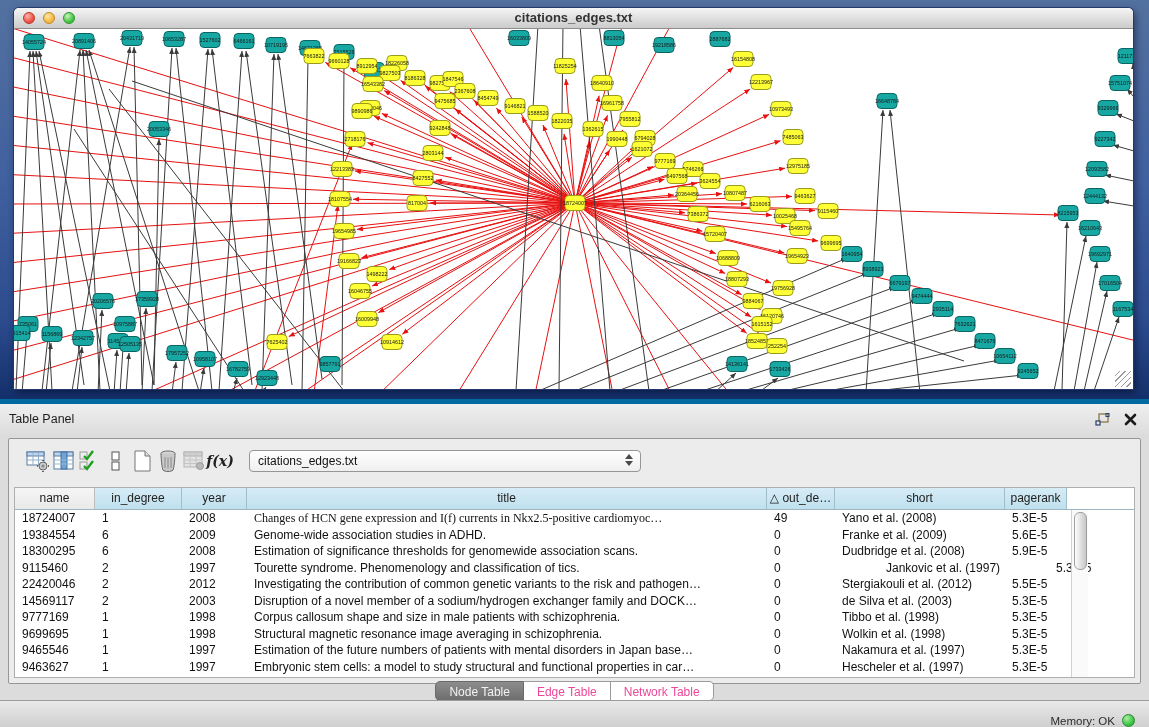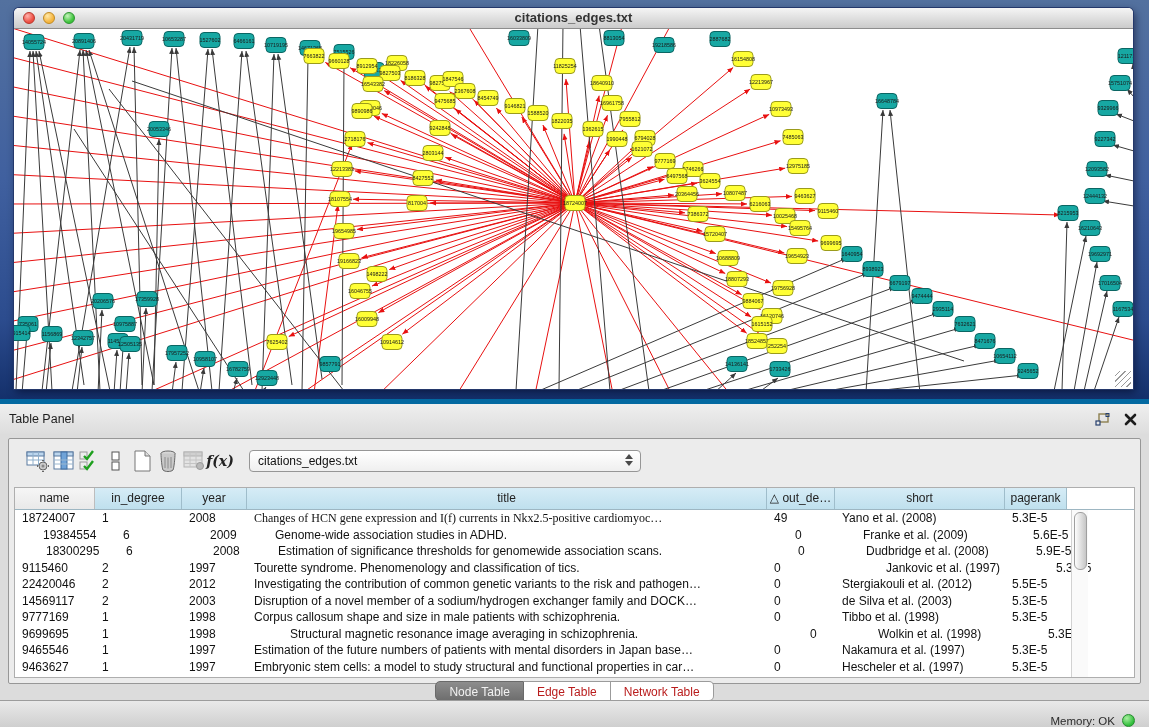--- a/index.html
+++ b/index.html
@@ -52,21 +52,21 @@
       background:linear-gradient(#d6ecf6,#bfe0ee);border-right:1px solid #9fbdcb;overflow:hidden;white-space:nowrap}
   .th.plain{background:linear-gradient(#f6f6f6,#e9e9e9);border-right:1px solid #bdbdbd}
   .tr{display:flex;height:16.5px}
   .td{box-sizing:border-box;padding-left:7px;font-size:12px;line-height:16.5px;color:#111;
       white-space:nowrap;overflow:hidden}
   .vscroll{position:absolute;left:1056px;top:22px;bottom:0;width:16px;background:#fafafa;border-left:1px solid #d2d2d2}
   .vthumb{position:absolute;left:2px;top:2px;width:11px;height:56px;border:1px solid #9f9f9f;border-radius:6px;
           background:linear-gradient(90deg,#fdfdfd,#c6c6c6)}
 
   .tabs{position:absolute;left:0;width:100%;top:277px;height:22px;display:flex;justify-content:center}
-  .tab{height:20px;line-height:20px;padding:0 13px;font-size:12px;background:#fff;color:#b91c1c;
+  .tab{height:20px;line-height:20px;padding:0 13px;font-size:12px;background:#fff;color:#ec4899;
        border:1px solid #9b9b9b;border-left:none;box-sizing:border-box}
   .tab:first-child{border-left:1px solid #9b9b9b;border-radius:5px 0 0 5px}
   .tab:last-child{border-radius:0 5px 5px 0}
   .tab.active{background:linear-gradient(#8d8d8d,#6e6e6e);color:#f2f2f2;border-color:#6a6a6a}
 
   .statusbar{position:absolute;left:0;top:700px;width:1149px;height:27px;box-sizing:border-box;
              background:linear-gradient(#e9e9e9,#cfcfcf);border-top:1px solid #9c9c9c}
   .memory{position:absolute;right:14px;top:0;height:26px;display:flex;align-items:flex-end;gap:7px;
           font-size:11.5px;color:#2b2b2b}
   .mem-dot{width:13px;height:13px;border-radius:50%;box-sizing:border-box;
@@ -844,30 +844,30 @@
           <div class="tr">
             <div class="td" style="width: 80px;">18724007</div>
             <div class="td" style="width: 87px;">1</div>
             <div class="td" style="width: 65px;">2008</div>
             <div class="td" style="width: 520px; font-family: Liberation Serif, serif;">Changes of HCN gene expression and I(f) currents in Nkx2.5-positive cardiomyoc…</div>
             <div class="td" style="width: 68px;">49</div>
             <div class="td" style="width: 170px;">Yano et al. (2008)</div>
             <div class="td" style="width: 62px;">5.3E-5</div>
           </div>
           <div class="tr">
-            <div class="td" style="width: 80px; margin-left: 21px;">19384554</div>
+            <div class="td" style="width: 80px;">19384554</div>
             <div class="td" style="width: 87px;">6</div>
             <div class="td" style="width: 65px;">2009</div>
             <div class="td" style="width: 520px;">Genome-wide association studies in ADHD.</div>
             <div class="td" style="width: 68px;">0</div>
             <div class="td" style="width: 170px;">Franke et al. (2009)</div>
             <div class="td" style="width: 62px;">5.6E-5</div>
           </div>
           <div class="tr">
-            <div class="td" style="width: 80px; margin-left: 24px;">18300295</div>
+            <div class="td" style="width: 80px;">18300295</div>
             <div class="td" style="width: 87px;">6</div>
             <div class="td" style="width: 65px;">2008</div>
             <div class="td" style="width: 520px;">Estimation of significance thresholds for genomewide association scans.</div>
             <div class="td" style="width: 68px;">0</div>
             <div class="td" style="width: 170px;">Dudbridge et al. (2008)</div>
             <div class="td" style="width: 62px;">5.9E-5</div>
           </div>
           <div class="tr">
             <div class="td" style="width: 80px;">9115460</div>
             <div class="td" style="width: 87px;">2</div>
@@ -901,21 +901,21 @@
             <div class="td" style="width: 65px;">1998</div>
             <div class="td" style="width: 520px;">Corpus callosum shape and size in male patients with schizophrenia.</div>
             <div class="td" style="width: 68px;">0</div>
             <div class="td" style="width: 170px;">Tibbo et al. (1998)</div>
             <div class="td" style="width: 62px;">5.3E-5</div>
           </div>
           <div class="tr">
             <div class="td" style="width: 80px;">9699695</div>
             <div class="td" style="width: 87px;">1</div>
             <div class="td" style="width: 65px;">1998</div>
-            <div class="td" style="width: 520px; margin-left: 36px;">Structural magnetic resonance image averaging in schizophrenia.</div>
+            <div class="td" style="width: 520px;">Structural magnetic resonance image averaging in schizophrenia.</div>
             <div class="td" style="width: 68px;">0</div>
             <div class="td" style="width: 170px;">Wolkin et al. (1998)</div>
             <div class="td" style="width: 62px;">5.3E-5</div>
           </div>
           <div class="tr">
             <div class="td" style="width: 80px;">9465546</div>
             <div class="td" style="width: 87px;">1</div>
             <div class="td" style="width: 65px;">1997</div>
             <div class="td" style="width: 520px;">Estimation of the future numbers of patients with mental disorders in Japan base…</div>
             <div class="td" style="width: 68px;">0</div>

